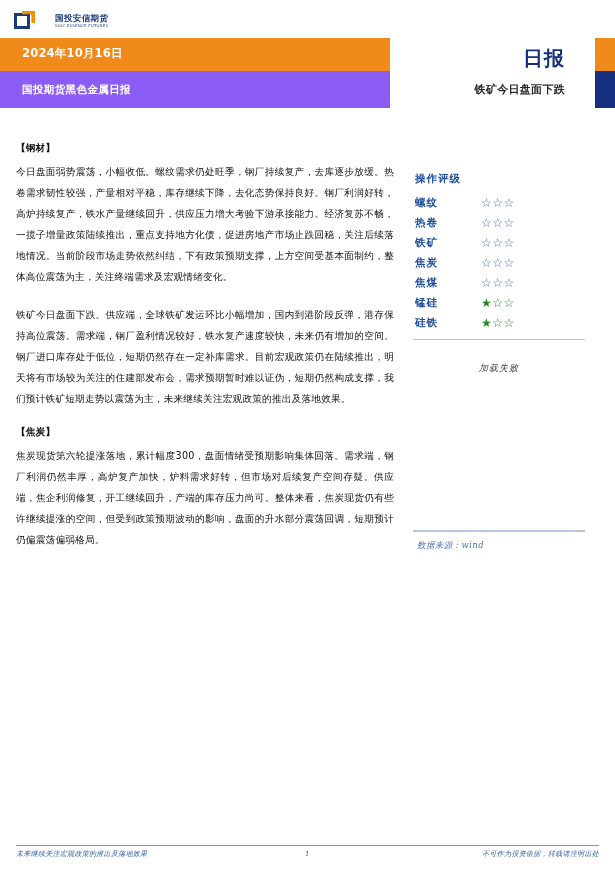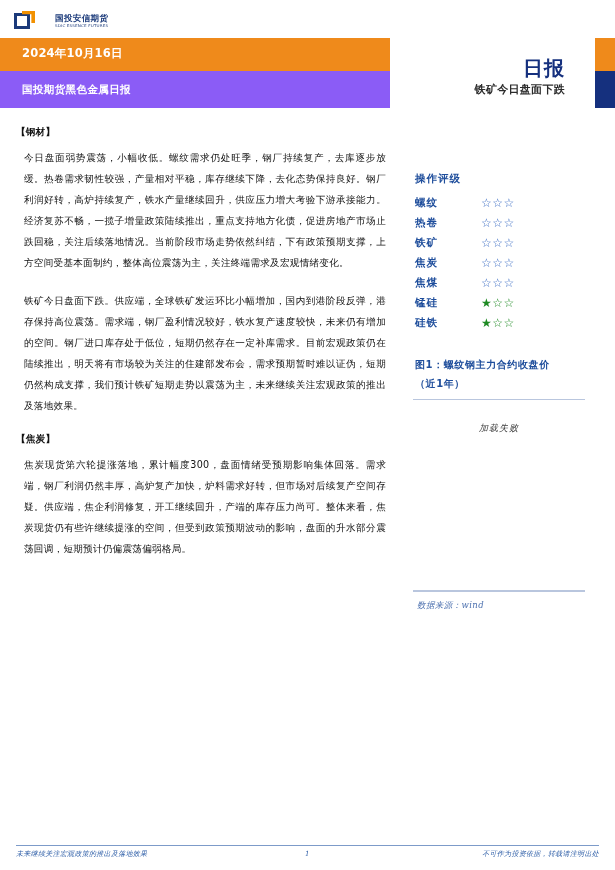--- a/index.html
+++ b/index.html
@@ -48,46 +48,46 @@
     letter-spacing:.2px;
   }
   .hdr-subtitle{
     position:absolute;left:22px;top:12px;font-size:10.5px;font-weight:bold;color:#ffffff;
     letter-spacing:.4px;
   }
   .hdr-right{
     position:absolute;left:393px;top:0;width:199px;height:70px;background:#fff;
   }
   .hdr-title{
-    position:absolute;right:27px;top:17px;font-size:20px;font-weight:bold;color:#15307e;
+    position:absolute;right:27px;top:7px;font-size:20px;font-weight:bold;color:#15307e;
     letter-spacing:1px;
     font-family:Liberation Serif, serif;
   }
   .hdr-org{
     position:absolute;right:27px;top:44px;font-size:11px;font-weight:bold;color:#2b2b2b;
     letter-spacing:.3px;
   }
   .hdr-acc-orange{
     position:absolute;left:595px;top:0;width:20px;height:33px;background:#ef8a1b;
   }
   .hdr-acc-blue{
     position:absolute;left:595px;top:33px;width:20px;height:37px;background:#15307e;
   }
 
   
   .body-left{
-    position:absolute;left:16px;top:126px;width:378px;
+    position:absolute;left:16px;top:142px;width:378px;
   }
   .sec{margin-bottom:17px;}
   .sec-title{
     font-size:9.6px;color:#111;font-weight:bold;margin:0 0 6px 0;letter-spacing:.2px;
   }
   .sec-body{
     font-size:9.6px;color:#111;line-height:21px;text-align:justify;
-    text-justify:inter-ideograph;letter-spacing:.25px;margin:8px;
+    text-justify:inter-ideograph;letter-spacing:.25px;margin:0;
   }
 
   
   .body-right{
     position:absolute;left:405px;top:172px;width:185px;
   }
   .rating-title{
     font-size:10.5px;color:#1f4e9c;font-weight:bold;margin:0 0 7px 10px;letter-spacing:1px;
   }
   .rating-row{
@@ -220,24 +220,20 @@
       <div class="rating-row">
         <span class="rating-name">锰硅</span>
         <span class="rating-stars"><span class="star star-green">★</span><span class="star star-green">☆</span><span class="star star-green">☆</span></span>
       </div>
       <div class="rating-row">
         <span class="rating-name">硅铁</span>
         <span class="rating-stars"><span class="star star-green">★</span><span class="star star-green">☆</span><span class="star star-green">☆</span></span>
       </div>
     </div>
 
-  <div class="fig-cap">
-    <div>图1：螺纹钢主力合约收盘价</div>
-    <div>（近1年）</div>
-  </div>
   <div class="fig-rule"></div>
 
   <div class="fig-box">
     <div class="fig-fail">加载失败</div>
   </div>
 
   <div class="fig-rule2"></div>
   <div class="fig-src">数据来源：wind</div>
 
 </div>

